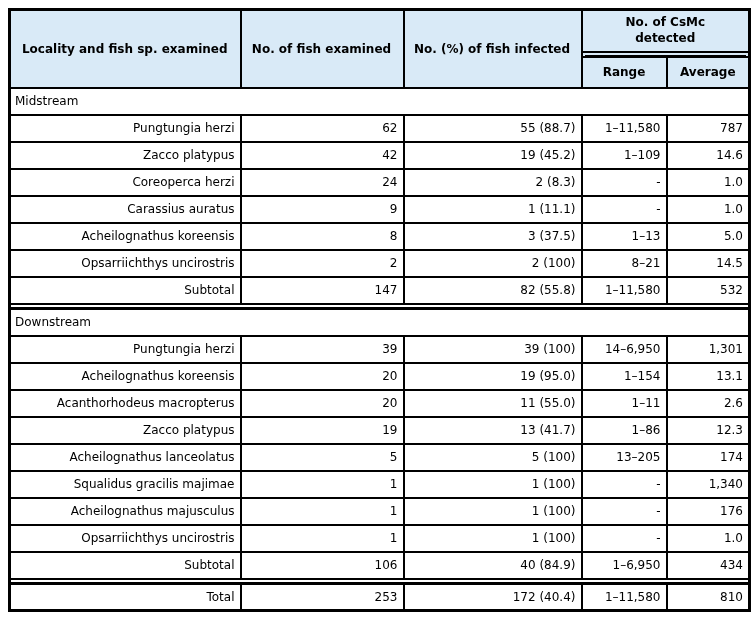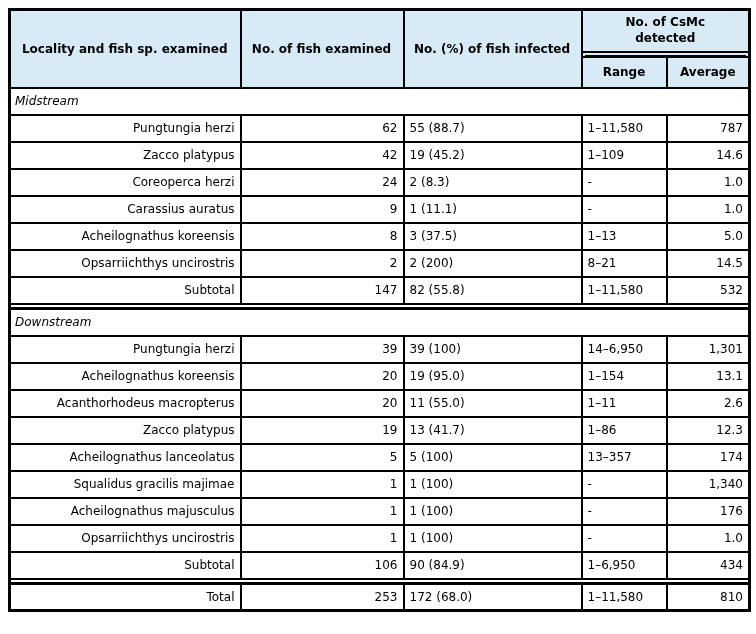--- a/index.html
+++ b/index.html
@@ -54,22 +54,22 @@
   tr.hdr-spacer .thin {
     height: 0;
     border-top: 1px solid #000;
     margin: 2px 2px 0 2px;
   }
   tr.sub-hdr th { height: 31px; }
   tbody tr.data-row, tbody tr.section-row { height: 27px; }
   tbody td { background: #ffffff; }
   td.c-name   { text-align: right;  white-space: nowrap; padding-left: 4px; }
   td.c-num    { text-align: right; white-space: nowrap; margin-top: 16px; }
-  td.c-center { text-align: left; white-space: nowrap; }
-  tr.section-row td { text-align: left; padding-left: 4px; white-space: nowrap; font-style: italic; }
+  td.c-center { text-align: right; white-space: nowrap; }
+  tr.section-row td { text-align: left; padding-left: 4px; white-space: nowrap; }
   tr.sep-row td {
     height: 5px;
     padding: 0;
     background: #ffffff;
     border-top: 2px solid #000;
     border-bottom: 2px solid #000;
   }
   tr.sep-row .thin {
     height: 0;
     border-top: 1px solid #000;
@@ -142,21 +142,21 @@
         <tr class="data-row">
           <td class="c-name">Acheilognathus koreensis</td>
           <td class="c-num">8</td>
           <td class="c-center">3 (37.5)</td>
           <td class="c-center">1–13</td>
           <td class="c-num">5.0</td>
         </tr>
         <tr class="data-row">
           <td class="c-name">Opsarriichthys uncirostris</td>
           <td class="c-num">2</td>
-          <td class="c-center">2 (200)</td>
+          <td class="c-center">2 (100)</td>
           <td class="c-center">8–21</td>
           <td class="c-num">14.5</td>
         </tr>
         <tr class="data-row">
           <td class="c-name">Subtotal</td>
           <td class="c-num">147</td>
           <td class="c-center">82 (55.8)</td>
           <td class="c-center">1–11,580</td>
           <td class="c-num">532</td>
         </tr>
@@ -193,21 +193,21 @@
           <td class="c-name">Zacco platypus</td>
           <td class="c-num">19</td>
           <td class="c-center">13 (41.7)</td>
           <td class="c-center">1–86</td>
           <td class="c-num">12.3</td>
         </tr>
         <tr class="data-row">
           <td class="c-name">Acheilognathus lanceolatus</td>
           <td class="c-num">5</td>
           <td class="c-center">5 (100)</td>
-          <td class="c-center">13–357</td>
+          <td class="c-center">13–205</td>
           <td class="c-num">174</td>
         </tr>
         <tr class="data-row">
           <td class="c-name">Squalidus gracilis majimae</td>
           <td class="c-num">1</td>
           <td class="c-center">1 (100)</td>
           <td class="c-center">-</td>
           <td class="c-num">1,340</td>
         </tr>
         <tr class="data-row">
@@ -220,31 +220,31 @@
         <tr class="data-row">
           <td class="c-name">Opsarriichthys uncirostris</td>
           <td class="c-num">1</td>
           <td class="c-center">1 (100)</td>
           <td class="c-center">-</td>
           <td class="c-num">1.0</td>
         </tr>
         <tr class="data-row">
           <td class="c-name">Subtotal</td>
           <td class="c-num">106</td>
-          <td class="c-center">90 (84.9)</td>
+          <td class="c-center">40 (84.9)</td>
           <td class="c-center">1–6,950</td>
           <td class="c-num">434</td>
         </tr>
         <tr class="sep-row">
           <td colspan="5">
             <div class="thin"></div>
           </td>
         </tr>
         <tr class="data-row">
           <td class="c-name">Total</td>
           <td class="c-num">253</td>
-          <td class="c-center">172 (68.0)</td>
+          <td class="c-center">172 (40.4)</td>
           <td class="c-center">1–11,580</td>
           <td class="c-num">810</td>
         </tr>
       </tbody>
   </table>
 </div>
 
 </body></html>

